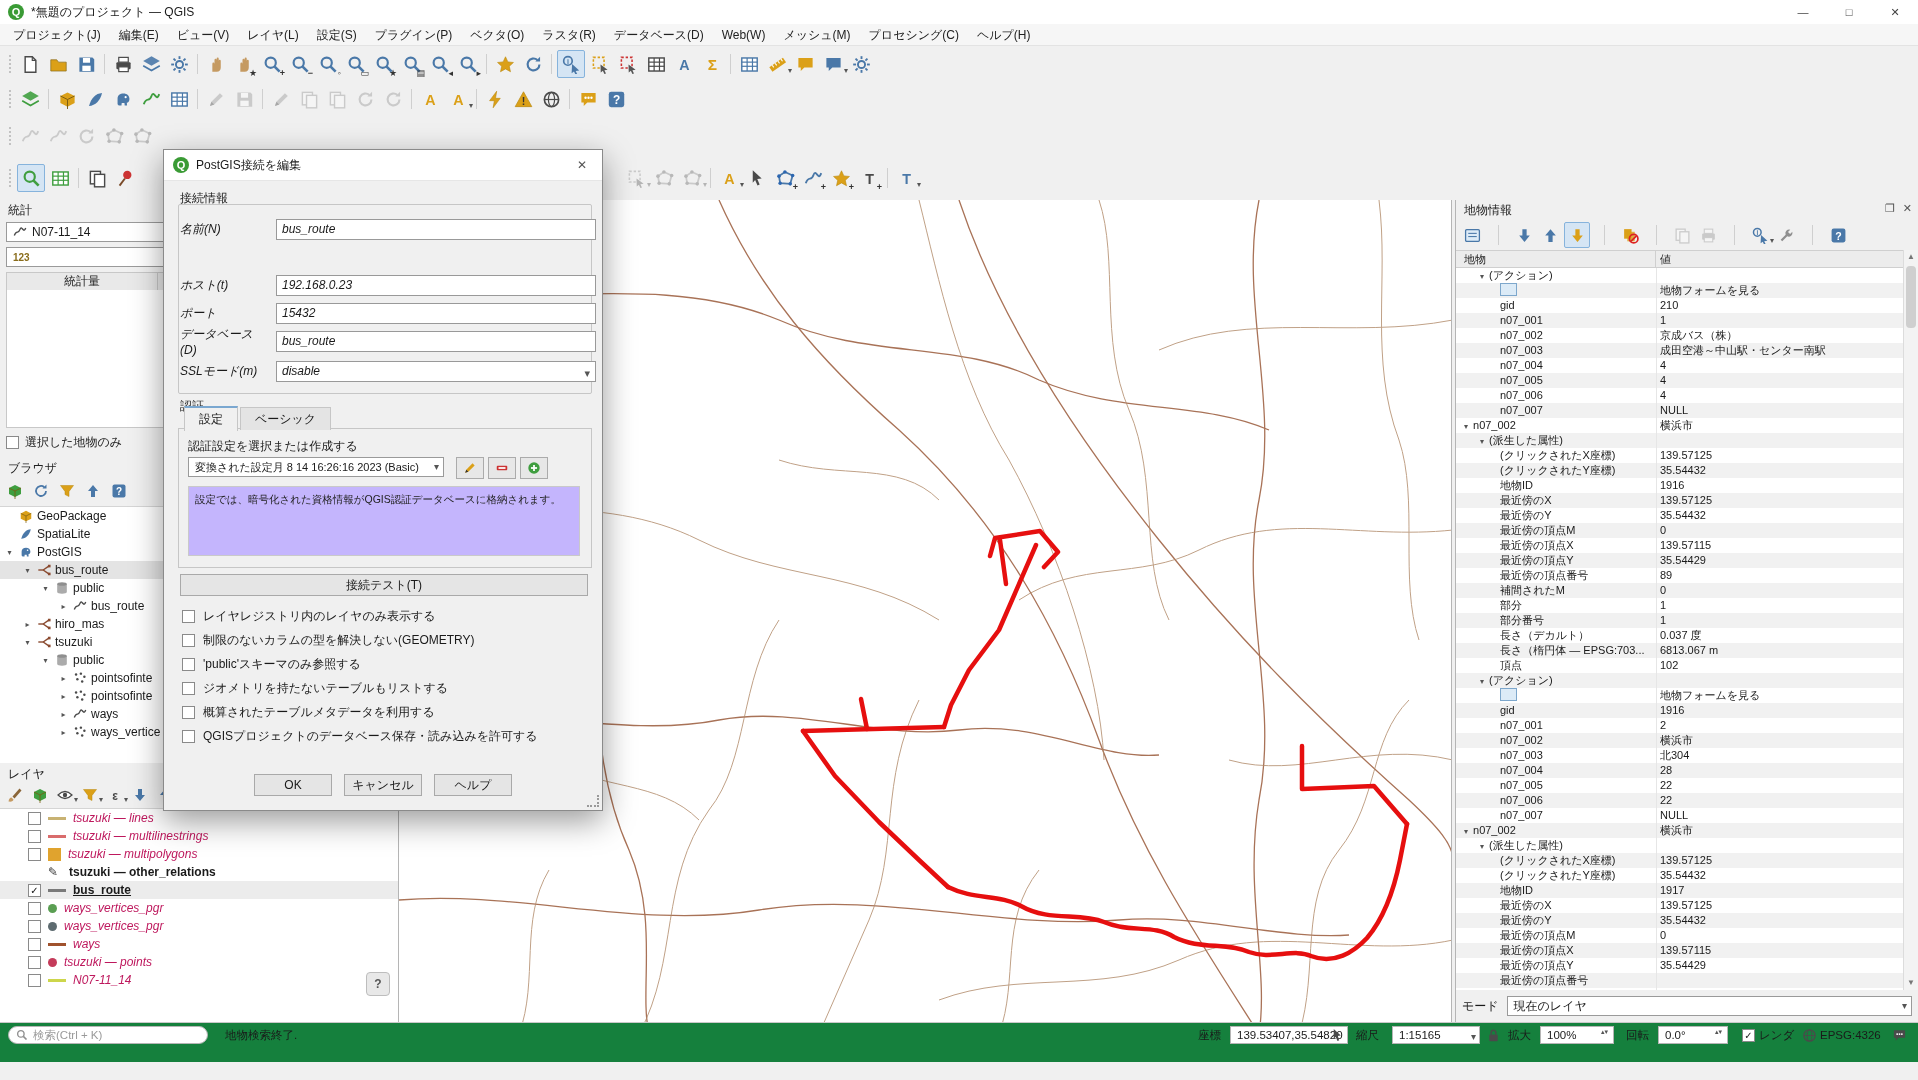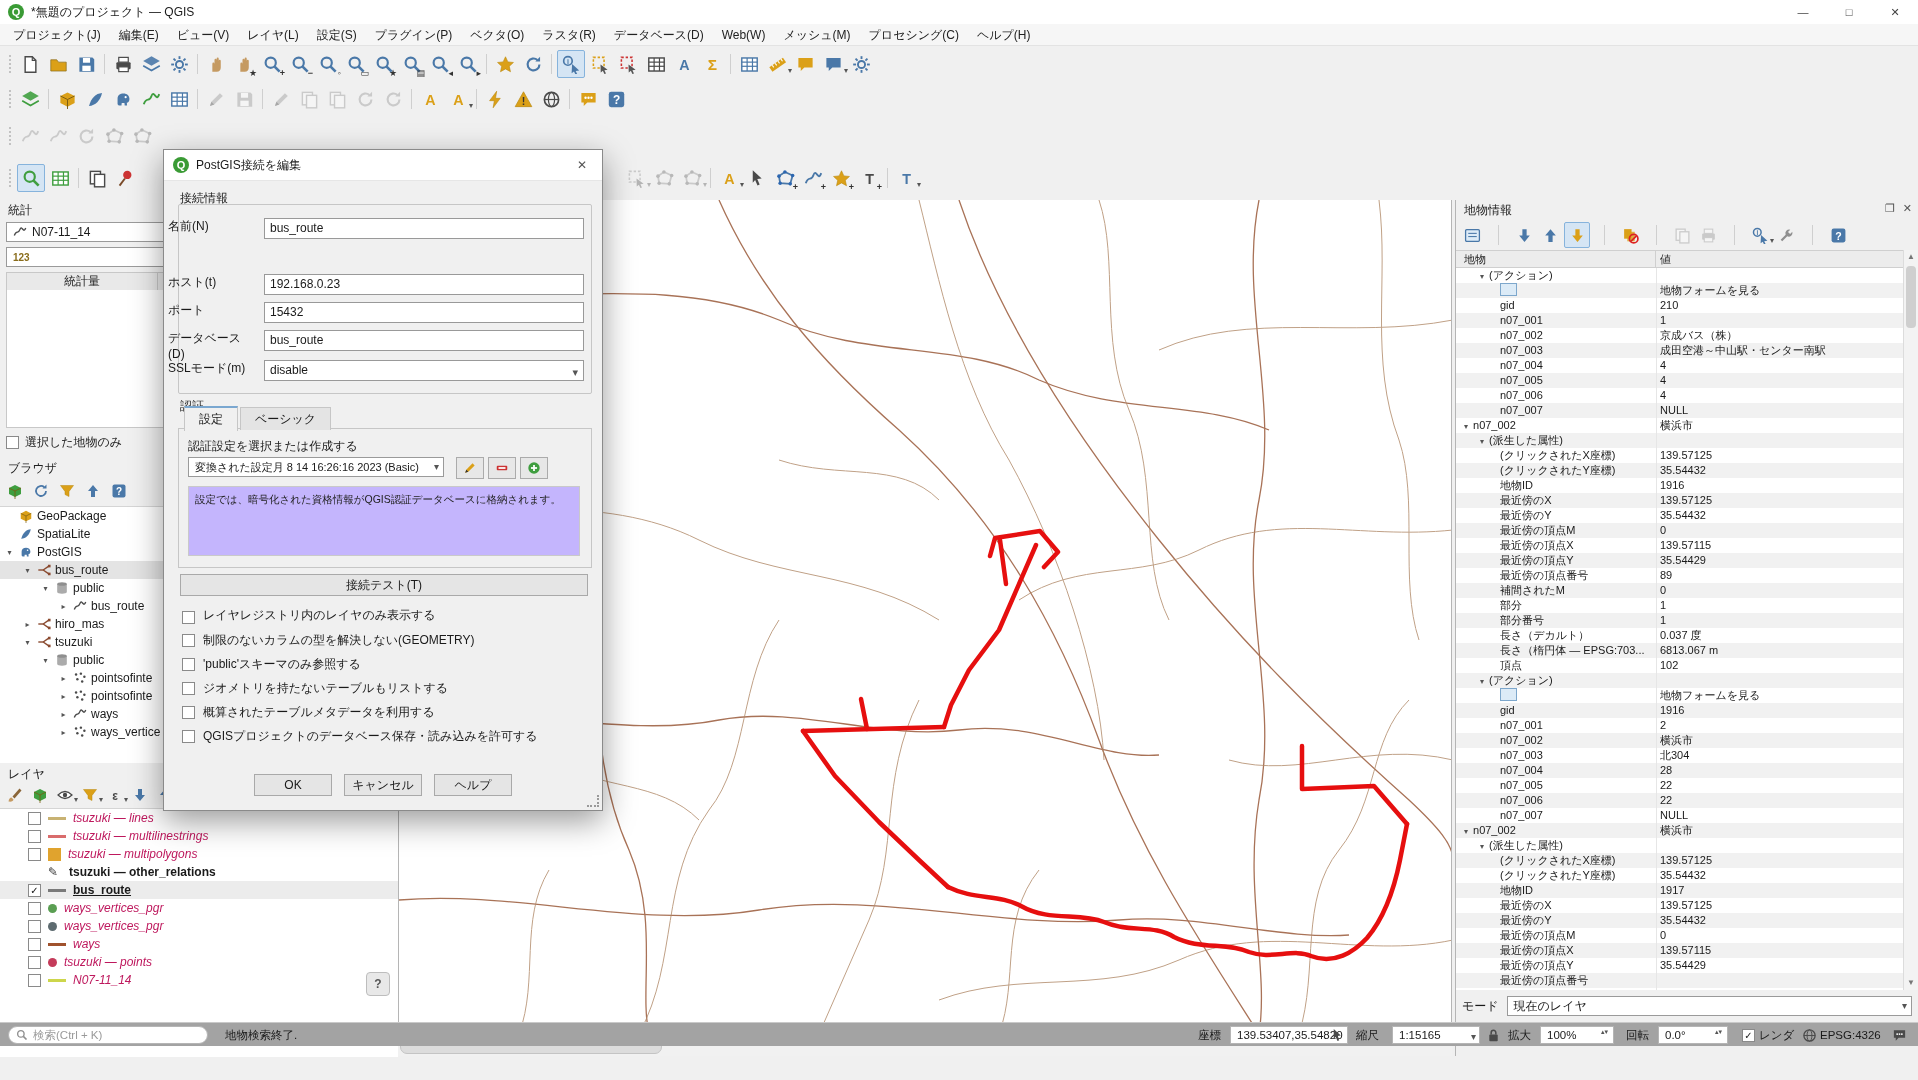--- a/index.html
+++ b/index.html
@@ -81,21 +81,21 @@
   .lrow.bold .llabel{font-weight:bold;}
   .lrow.bu .llabel{font-weight:bold;text-decoration:underline;}
   .lrow.sel{background:#ececec;}
   .helphint{position:absolute;left:366px;top:772px;width:22px;height:22px;border-radius:4px;background:#e8e8e8;border:1px solid #bdbdbd;color:#555;font-weight:bold;display:flex;align-items:center;justify-content:center;}
   
   .dialog{position:absolute;left:163px;top:149px;width:440px;height:662px;background:#f0f0f0;border:1px solid #8a8a8a;box-shadow:0 10px 30px rgba(0,0,0,.4);z-index:50;box-sizing:border-box;}
   .dtitle{height:30px;background:#fff;display:flex;align-items:center;gap:7px;padding-left:9px;border-bottom:1px solid #e6e6e6;}
   .dclose{position:absolute;right:0;top:0;width:40px;height:30px;display:flex;align-items:center;justify-content:center;color:#555;}
   .dsection{position:absolute;left:16px;top:40px;color:#222;}
   .dgroup{position:absolute;left:14px;top:54px;width:412px;height:188px;border:1px solid #c6c6c6;border-radius:2px;}
-  .drow{position:absolute;left:4px;height:22px;display:flex;}
+  .drow{position:absolute;left:16px;height:22px;display:flex;align-items:center;font-style:italic;}
   .dlabel{width:80px;flex:none;}
   .dinput{position:absolute;left:96px;width:320px;height:21px;background:#fff;border:1px solid #999;box-sizing:border-box;line-height:19px;padding-left:5px;overflow:hidden;white-space:nowrap;}
   .dselect::after{content:"▾";position:absolute;right:5px;top:2px;color:#555;font-size:11px;}
   .dauthlabel{position:absolute;left:16px;top:248px;}
   .dauthbox{position:absolute;left:14px;top:278px;width:412px;height:138px;border:1px solid #c6c6c6;background:#f0f0f0;}
   .dtabs{position:absolute;left:20px;top:257px;display:flex;z-index:2;}
   .dtab{height:22px;line-height:22px;padding:0 14px;border:1px solid #c6c6c6;border-bottom:none;background:#e4e4e4;margin-right:2px;}
   .dtab.active{background:#f0f0f0;height:23px;position:relative;top:-1px;border-top:2px solid #7aa7d0;}
   .dchooselabel{position:absolute;left:24px;top:288px;}
   .dauthcombo{position:absolute;left:24px;top:307px;width:256px;font-size:11px;}
@@ -128,21 +128,21 @@
   .idrow .idval{flex:1;overflow:hidden;padding-left:4px;}
   .vscroll{position:absolute;right:0;top:50px;width:15px;height:740px;background:#f3f3f3;border-left:1px solid #dcdcdc;box-sizing:border-box;}
   .vscroll .up,.vscroll .dn{position:absolute;left:0;width:100%;height:14px;color:#777;font-size:8px;text-align:center;line-height:14px;}
   .vscroll .up{top:0;} .vscroll .dn{bottom:0;}
   .vthumb{position:absolute;left:2px;top:16px;width:10px;height:62px;background:#cfcfcf;border-radius:4px;}
   .moderow{position:absolute;left:6px;top:796px;width:450px;display:flex;align-items:center;gap:8px;}
   .modecombo{flex:1;}
   .viewrow{position:absolute;left:6px;top:824px;display:flex;align-items:center;gap:8px;color:#8a8a8a;}
   .viewcombo{width:96px;color:#8a8a8a;background:#ededed;}
   
-  .statusbar{position:absolute;left:0;top:1022px;width:1918px;height:24px;background:#a3a3a3;border-top:1px solid #c9c9c9;box-sizing:border-box;font-size:11.5px;}
+  .statusbar{position:absolute;left:0;top:1022px;width:1918px;height:40px;background:#15803d;border-top:1px solid #c9c9c9;box-sizing:border-box;font-size:11.5px;}
   .sitem{position:absolute;top:0;height:24px;display:flex;align-items:center;gap:4px;}
   .searchbox{left:8px;width:200px;height:18px;top:3px;background:#fff;border:1px solid #b5b5b5;border-radius:9px;display:flex;align-items:center;gap:5px;padding-left:7px;box-sizing:border-box;color:#9a9a9a;position:absolute;}
   .sbox{background:#fff;border:1px solid #b5b5b5;height:18px;line-height:16px;padding:0 6px;box-sizing:border-box;display:flex;align-items:center;}
   .spin{position:relative;padding-right:14px;}
   .spin::after{content:"▴▾";position:absolute;right:2px;top:1px;font-size:7px;letter-spacing:0;color:#555;display:block;width:10px;line-height:8px;white-space:pre-wrap;}
   .scombo{position:relative;padding-right:16px;}
   .scombo::after{content:"▾";position:absolute;right:3px;top:2px;font-size:10px;color:#555;}
   .sck{display:flex;align-items:center;gap:4px;}
   .sic{width:15px;height:15px;}
   
@@ -1147,21 +1147,21 @@
         <svg class="ic c-green">
           <use href="#i-plus"></use>
         </svg>
       </div>
     <div class="dnotebox">設定では、暗号化された資格情報がQGIS認証データベースに格納されます。</div>
 
     <div class="dtest">接続テスト(T)</div>
 
     <div>
 
-        <div class="dcheck" style="top: 458px; align-items: flex-end;">
+        <div class="dcheck" style="top: 458px;">
           <span class="cbbox"></span>
           <span>レイヤレジストリ内のレイヤのみ表示する</span>
         </div>
 
         <div class="dcheck" style="top: 482px;">
           <span class="cbbox"></span>
           <span>制限のないカラムの型を解決しない(GEOMETRY)</span>
         </div>
 
         <div class="dcheck" style="top: 506px;">

